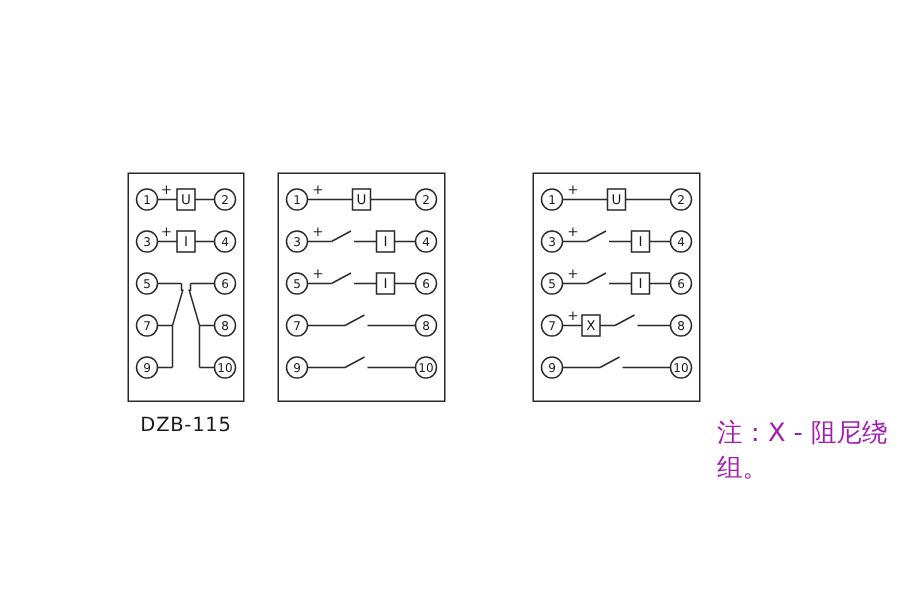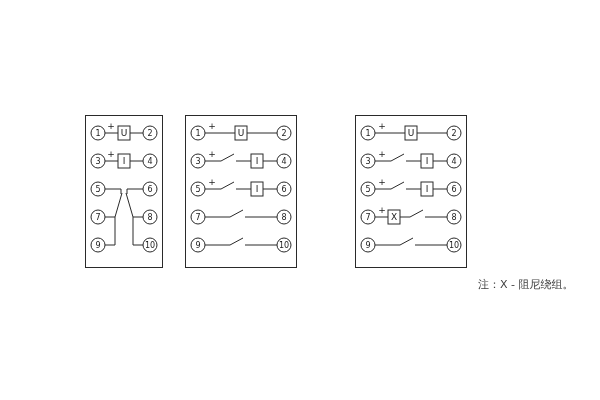--- a/index.html
+++ b/index.html
@@ -7,21 +7,21 @@
   svg.panel{position:absolute;overflow:visible;}
   svg rect.box{stroke:#2a2a2a;fill:none;stroke-width:1;}
   svg rect.comp{stroke:#2a2a2a;fill:#ffffff;stroke-width:1;}
   svg circle{stroke:#2a2a2a;fill:#ffffff;stroke-width:1;}
   svg line{stroke:#2a2a2a;stroke-width:1;}
   svg text{fill:#1a1a1a;font-family:"DejaVu Sans",sans-serif;}
   .tnum{font-size:8px;text-anchor:middle;}
   .plus{font-size:9px;text-anchor:middle;}
   .clabel{font-size:9px;text-anchor:middle;}
   .panel-label{position:absolute;width:100px;text-align:center;font-size:13px;color:#1a1a1a;letter-spacing:0.5px;}
-  .note{position:absolute;font-size:11px;color:#404040;}
+  .note{position:absolute;font-size:17px;color:#a21caf;}
 </style>
 </head>
 <body>
 
 <div class="canvas">
 
   <svg class="panel" style="left:85px;top:115px" width="78" height="153" viewBox="0 0 78 153">
     <rect class="box" x="0.5" y="0.5" width="77" height="152"></rect>
     <g>
       <line x1="20" y1="18" x2="33" y2="18"></line>
@@ -228,15 +228,16 @@
     <g class="terminal">
         <circle cx="13" cy="130" r="7"></circle>
         <text class="tnum" x="13" y="133">9</text>
       </g>
     <g class="terminal">
         <circle cx="99" cy="130" r="7"></circle>
         <text class="tnum" x="99" y="133">10</text>
       </g>
   </svg>
 
+  <div class="panel-label" style="left:74px;top:276px">DZB-115</div>
   <div class="note" style="left:478px;top:277px">注：X - 阻尼绕组。</div>
 
 </div>
 
 </body></html>

